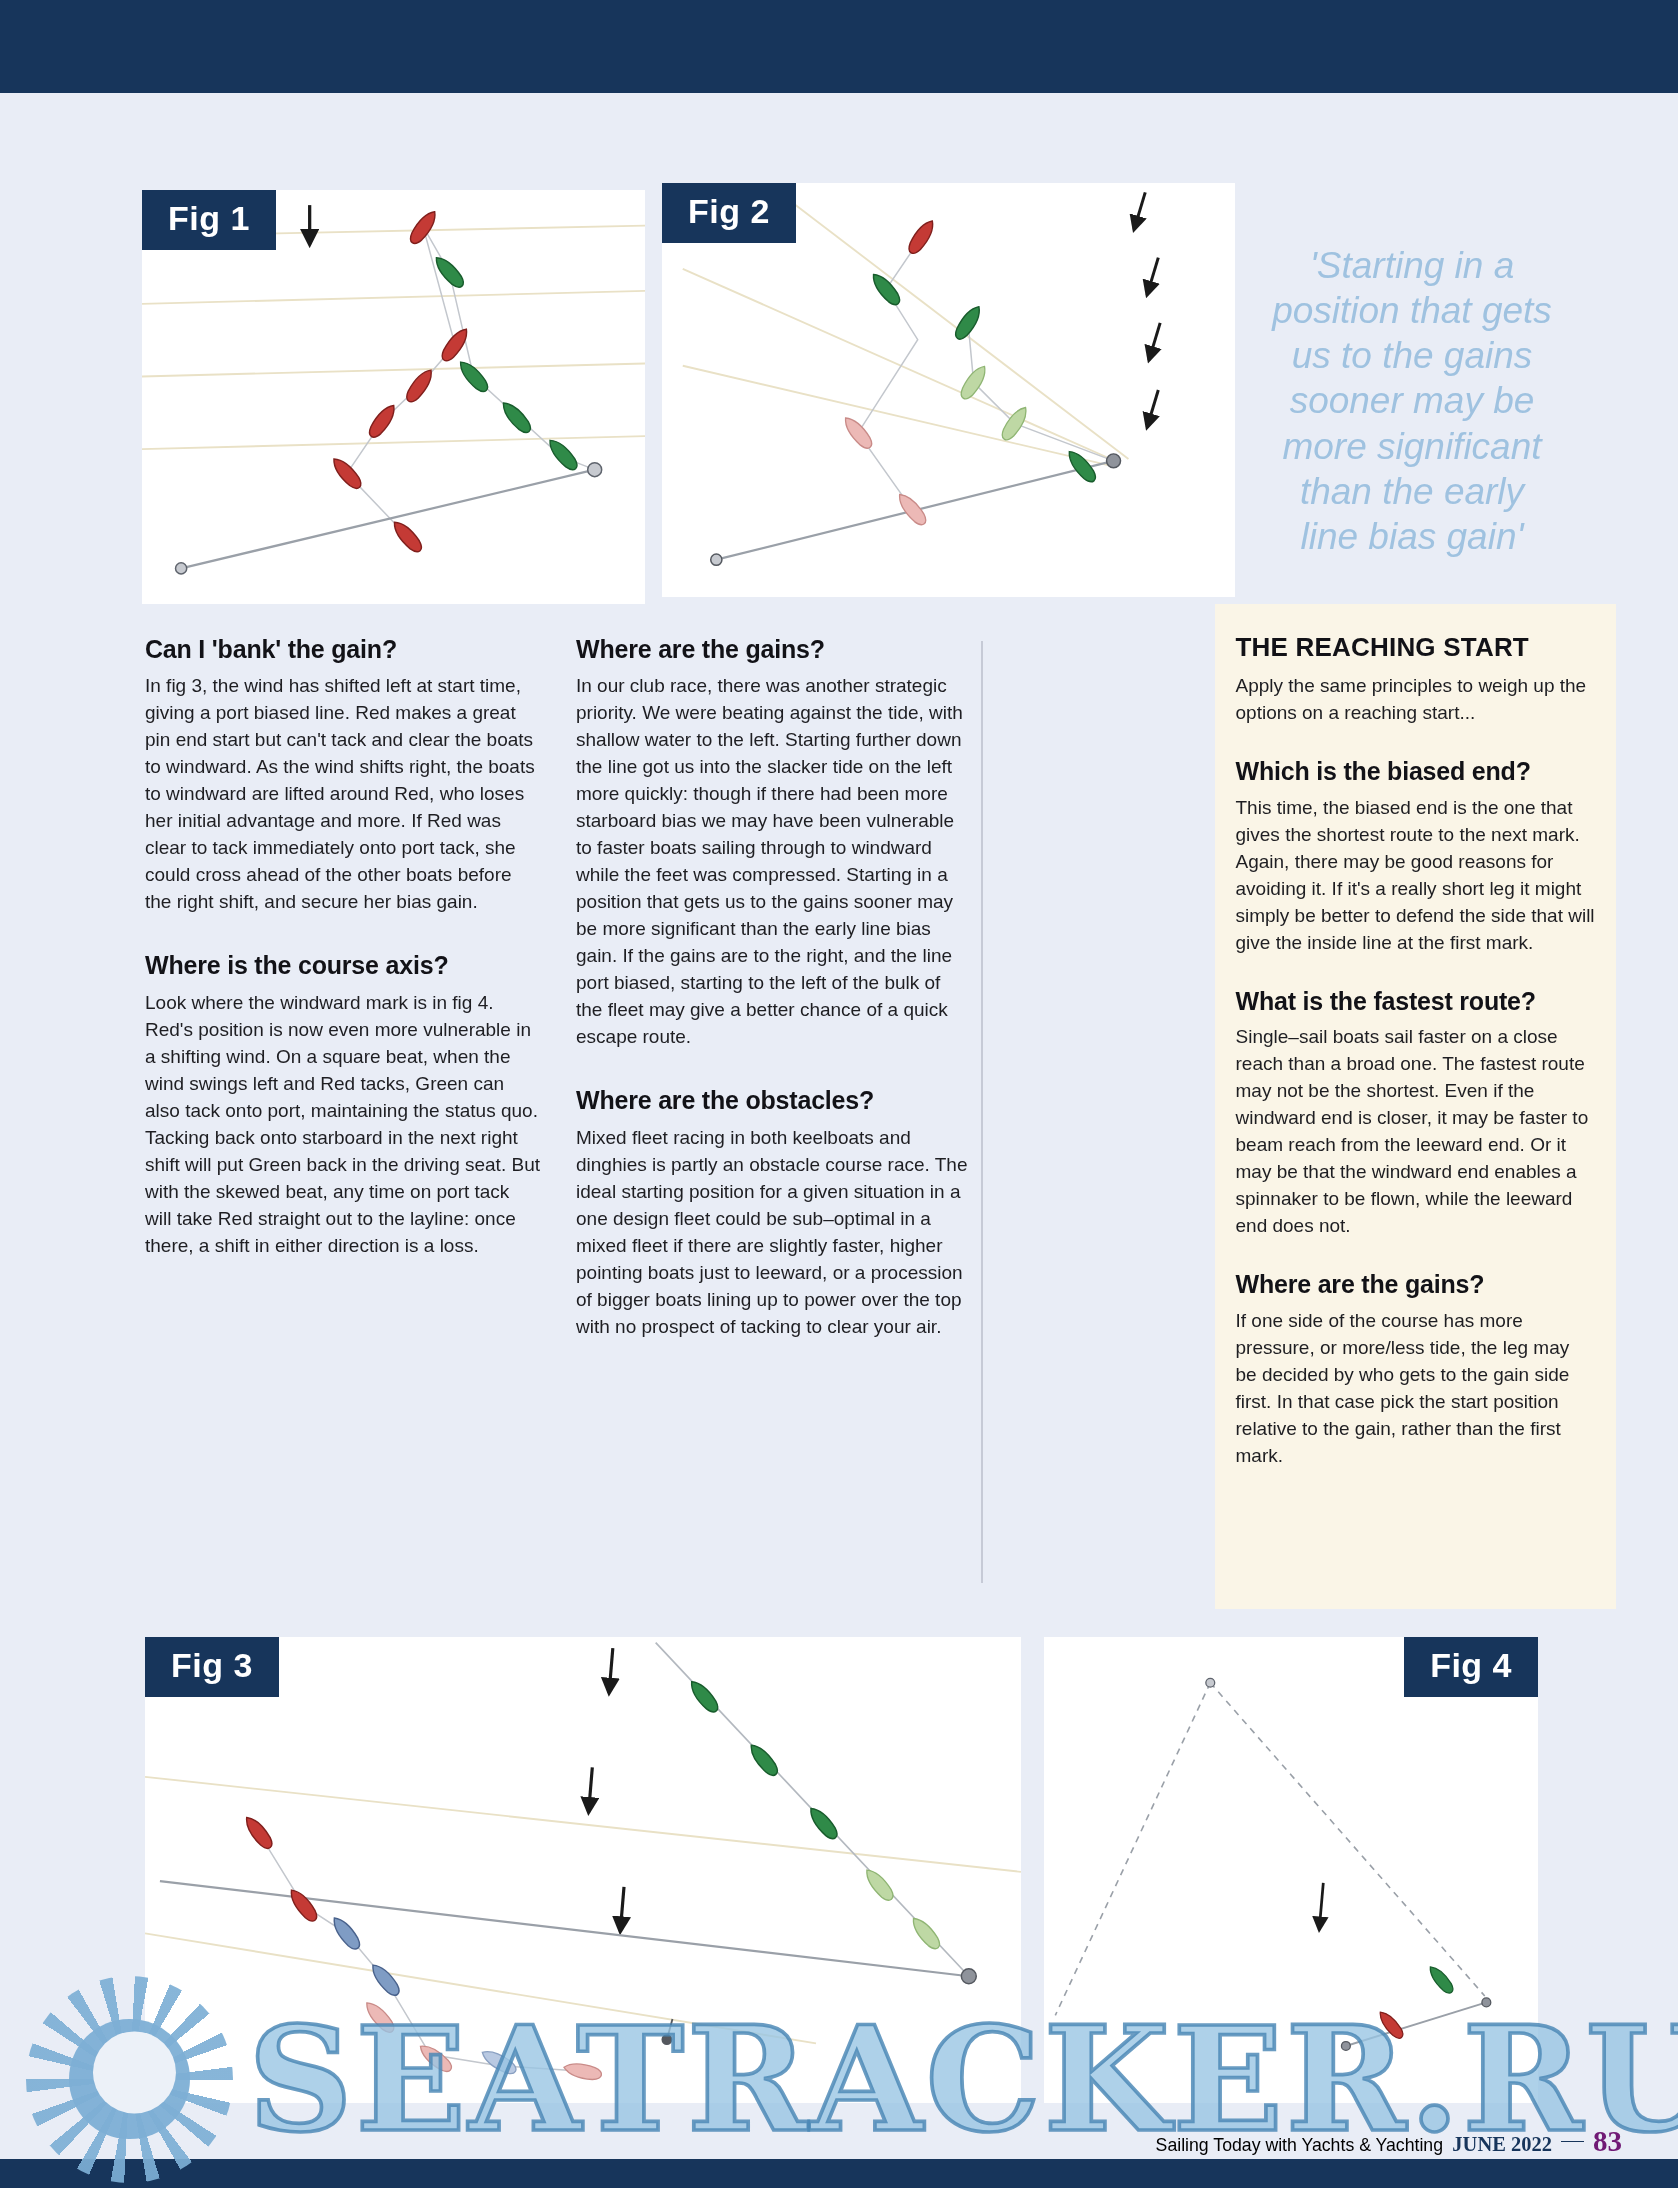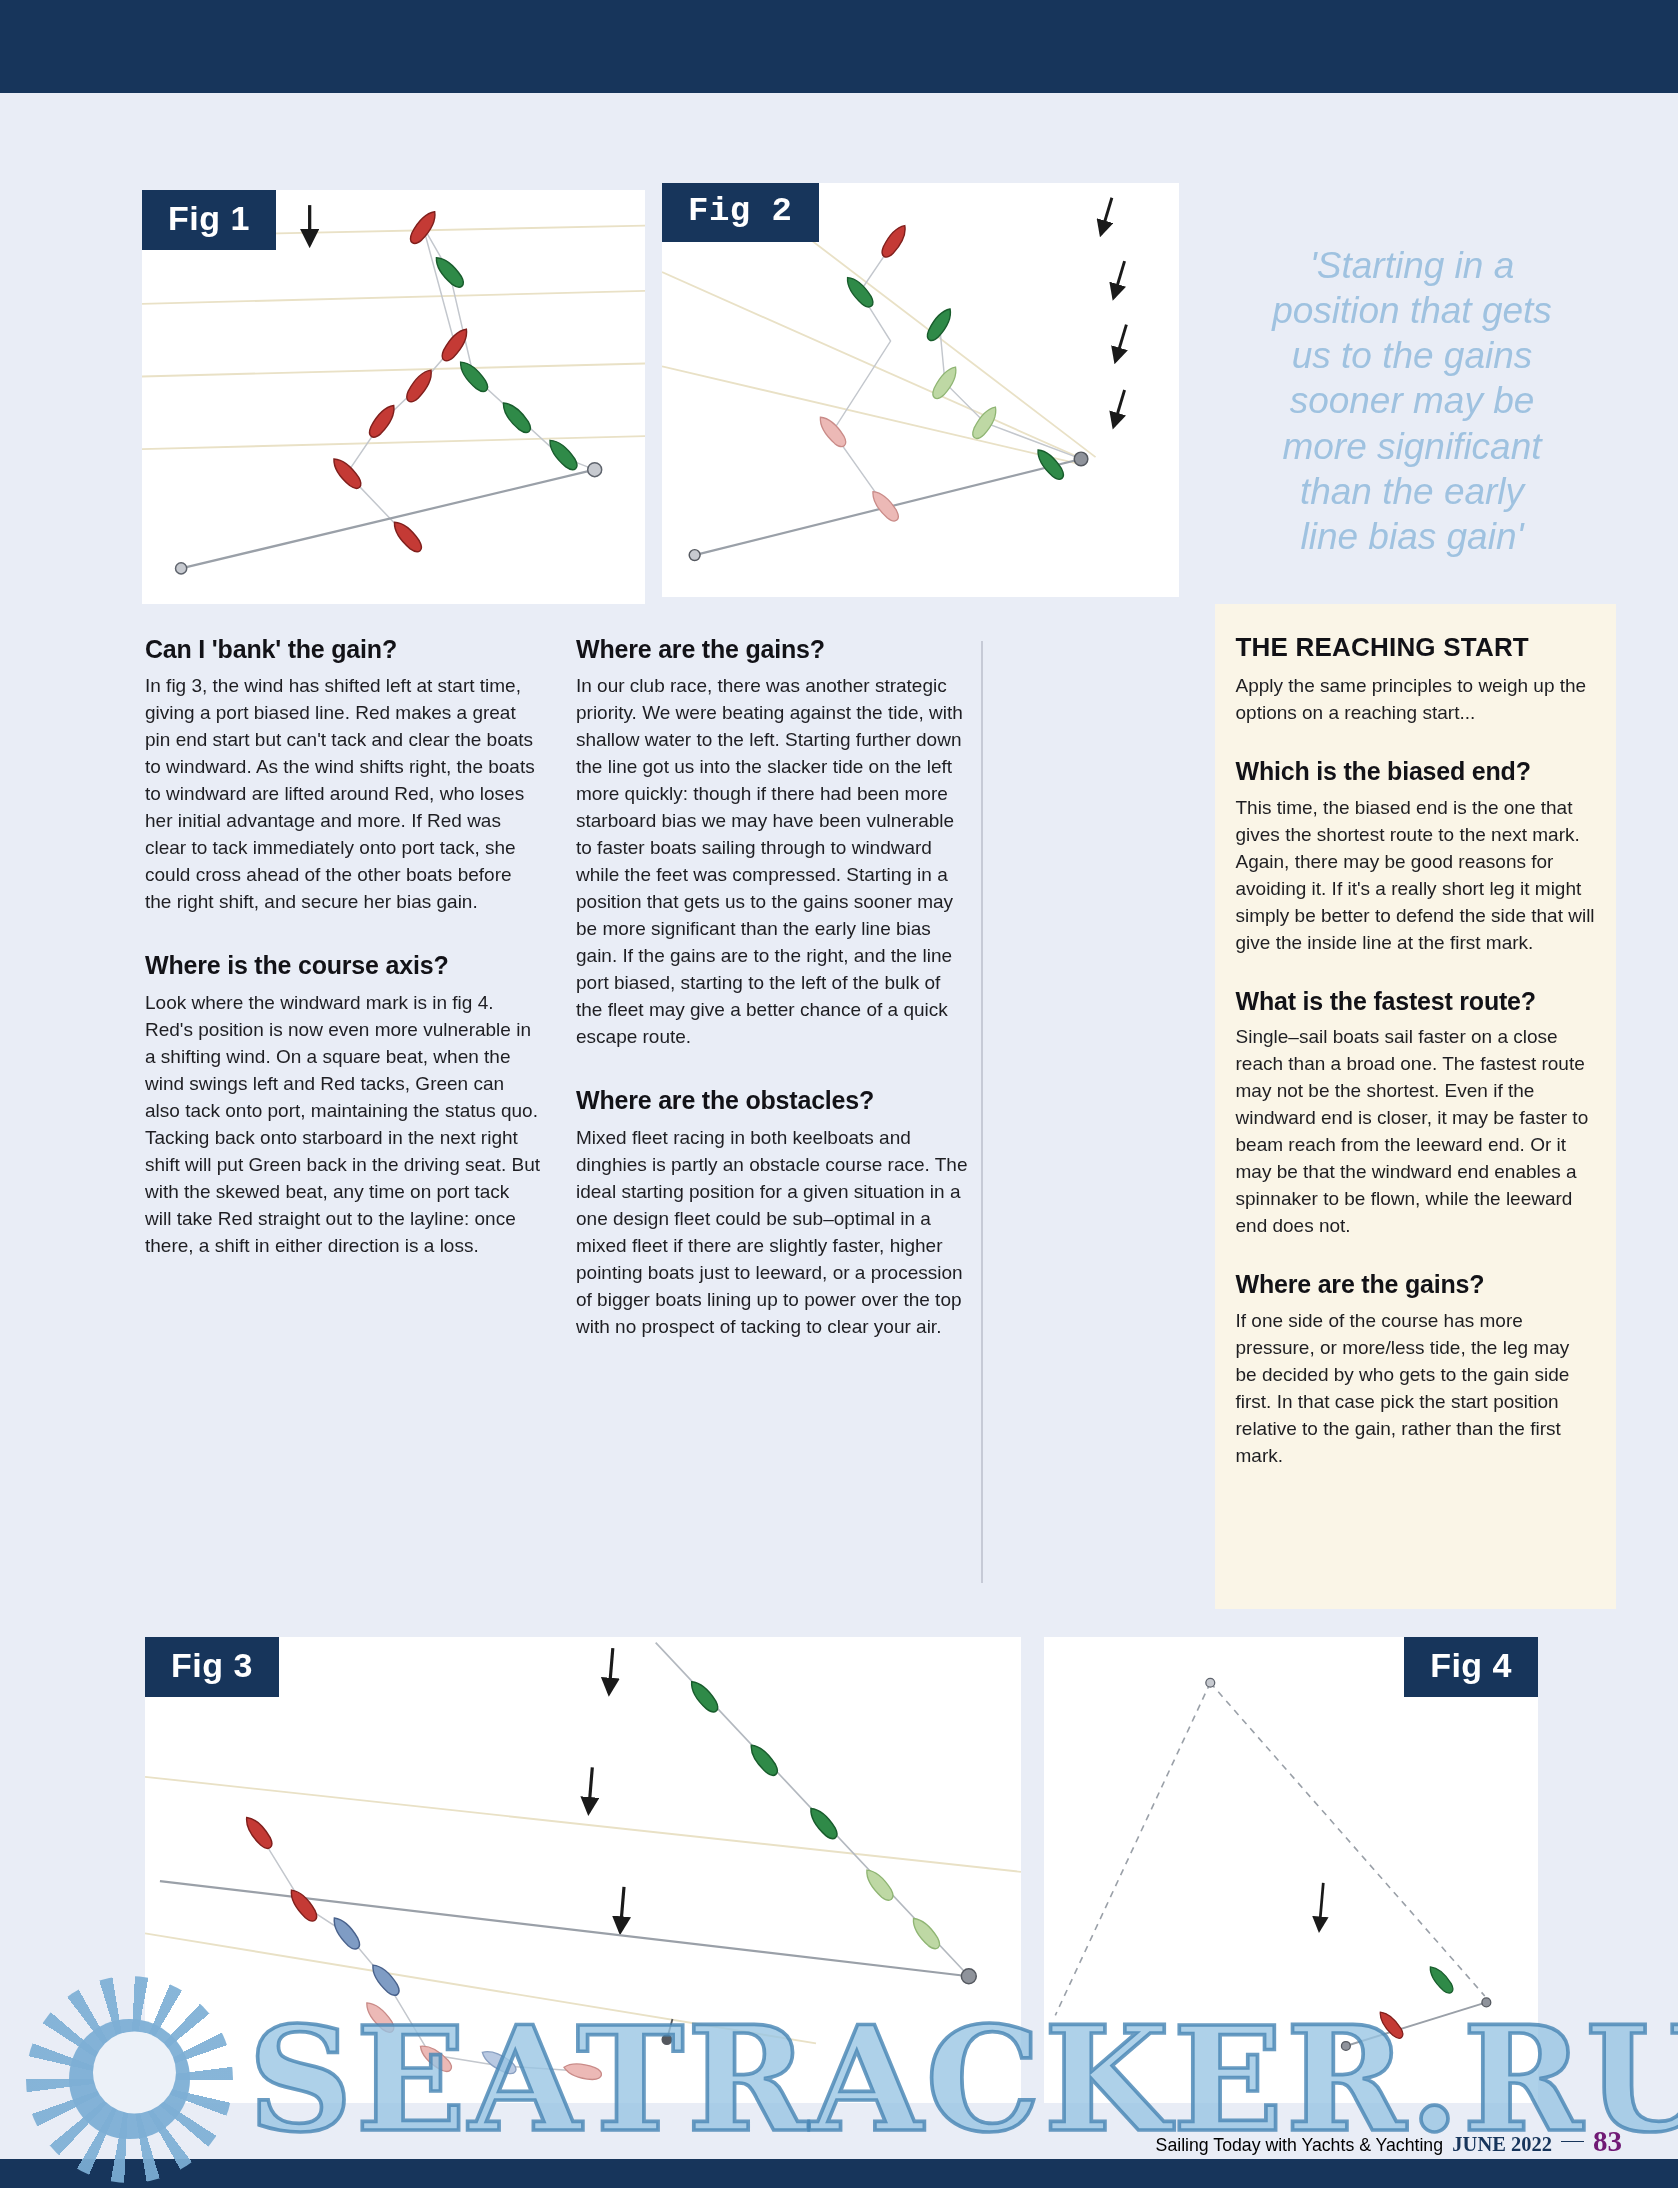--- a/index.html
+++ b/index.html
@@ -15,21 +15,21 @@
 
   .figbox { position: absolute; background: #ffffff; }
   .figbox svg { position: absolute; left: 0; top: 0; width: 100%; height: 100%; }
   .figlabel {
     position: absolute; top: 0; left: 0; z-index: 5;
     background: #17355b; color: #fff; font-weight: bold;
     font-size: 34px; padding: 9.3px 26px 12px; letter-spacing: 0.5px;
   }
   .figlabel.right { left: auto; right: 0; }
   #fig1 { left: 142px; top: 190px; width: 503px; height: 414px; }
-  #fig2 { left: 662px; top: 183px; width: 517px; height: 414px; font-family: Liberation Mono, monospace; }
+  #fig2 { left: 662px; top: 183px; width: 573px; height: 414px; }
   #fig3 { left: 145px; top: 1637px; width: 876px; height: 466px; }
   #fig4 { left: 1044px; top: 1637px; width: 494px; height: 466px; }
 
   .pullquote {
     position: absolute; left: 1232px; top: 227px; width: 360px;
     text-align: center; font-style: italic; font-size: 37px; line-height: 1.22;
     color: #9fc2e0; white-space: pre-line; margin-top: 16px;
   }
 
   .col { position: absolute; top: 634px; width: 395px; }

